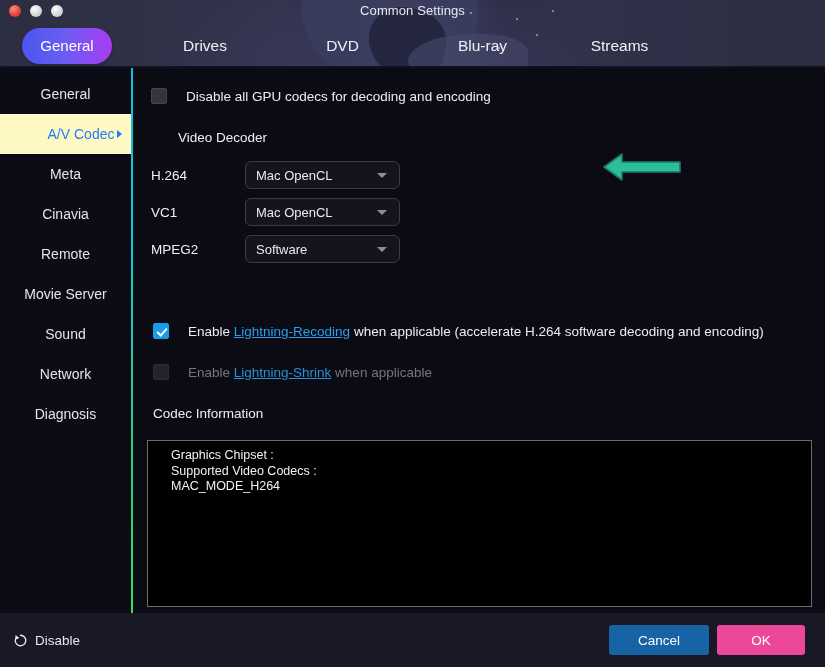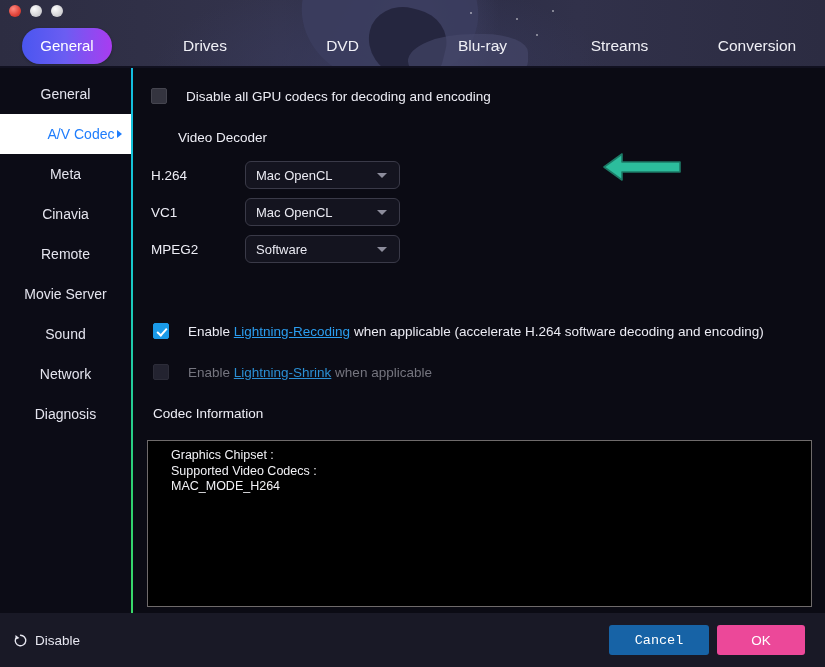--- a/index.html
+++ b/index.html
@@ -72,21 +72,21 @@
 
   
   .sidebar {
     position: absolute; left: 0; top: 68px; width: 131px; height: 545px;
     background: #0c0c16;
   }
   .side-item {
     height: 40px; line-height: 40px; position: relative;
     color: #e4e4ee; font-size: 14px; text-align: center;
   }
-  .side-item.active { background: #ffffff; color: #1f7dfc; padding-left: 31px; }
+  .side-item.active { background: #fef9c3; color: #1f7dfc; padding-left: 31px; }
   .side-caret {
     position: absolute; right: 9px; top: 50%; transform: translateY(-50%);
     width: 0; height: 0;
     border-left: 5px solid #1f7dfc;
     border-top: 4px solid transparent;
     border-bottom: 4px solid transparent;
   }
   .side-divider {
     position: absolute; left: 131px; top: 68px; width: 2px; height: 545px;
     background: linear-gradient(180deg,#13bde0 0%,#17c9cf 35%,#2ed06f 78%,#3ad96a 100%);
@@ -152,21 +152,21 @@
     position: absolute; left: 13px; top: 16px; height: 22px;
     display: flex; align-items: center; gap: 7px;
     color: #e7e7f0; font-size: 13.5px;
   }
   .btn {
     position: absolute; top: 12px; height: 30px;
     background: #1763a6; color: #ffffff; font-size: 13.5px;
     border: none; border-radius: 3px; cursor: pointer;
     font-family: "Liberation Sans", sans-serif;
   }
-  .btn.cancel { left: 609px; width: 100px; font-family: Liberation Mono, monospace; }
+  .btn.cancel { left: 609px; width: 100px; }
   .btn.ok { left: 717px; width: 88px; background: #ec4899; }
 </style>
 </head>
 <body>
 
 <div id="app">
 
   <div class="titlebar">
     <div class="tb-bg"></div>
     <div class="tb-shape1"></div>
@@ -177,28 +177,28 @@
     <div class="tb-star" style="left:498px;top:47px"></div>
     <div class="tb-star" style="left:470px;top:12px"></div>
     <div class="tb-star" style="left:552px;top:10px"></div>
 
     <div class="traffic">
       <div class="dot red"></div>
       <div class="dot grey"></div>
       <div class="dot grey"></div>
     </div>
 
+    <div class="win-title">Common Settings</div>
 
     <div class="tabs">
       <div class="tab pill" style="left:22px;width:90px">General</div>
       <div class="tab" style="left:160px;width:90px">Drives</div>
       <div class="tab" style="left:300px;width:85px">DVD</div>
       <div class="tab" style="left:435px;width:95px">Blu-ray</div>
       <div class="tab" style="left:572px;width:95px">Streams</div>
-      <div class="tab" style="left:702px;width:110px">Conversion</div>
     </div>
   </div>
   <div class="tab-sep"></div>
 
   <div class="sidebar">
     <div class="side-item" style="margin-top:6px">
       <span>General</span>
     </div>
     <div class="side-item active">
       <span>A/V Codec</span>

